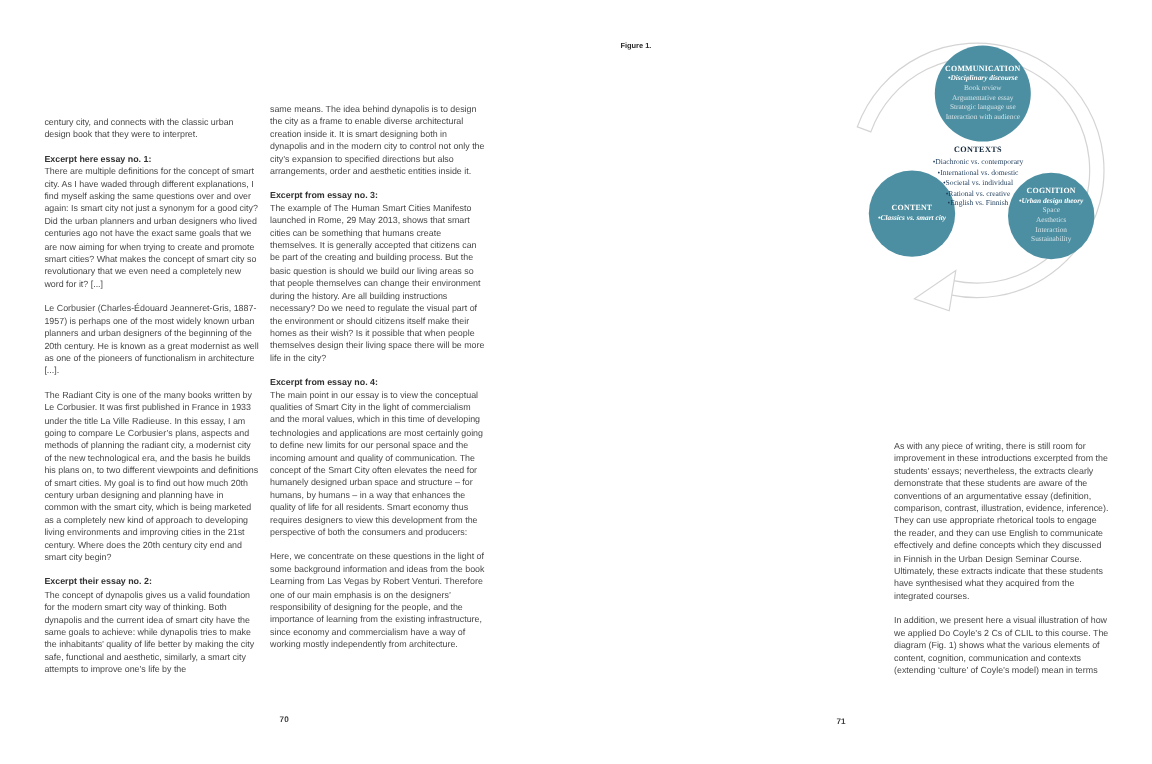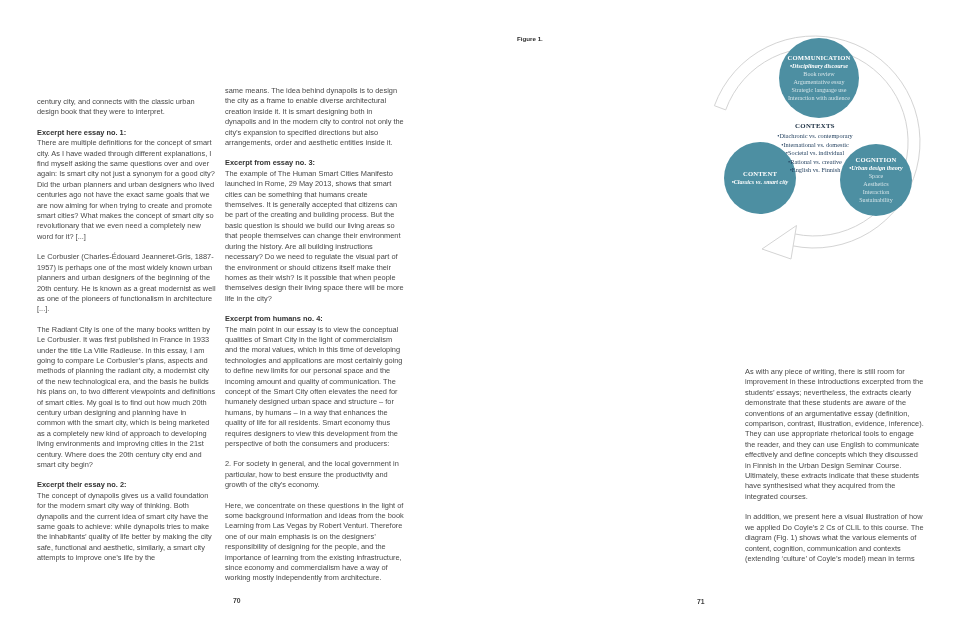--- a/index.html
+++ b/index.html
@@ -45,23 +45,22 @@
     <div class="para">There are multiple definitions for the concept of smart city. As I have waded through different explanations, I find myself asking the same questions over and over again: Is smart city not just a synonym for a good city? Did the urban planners and urban designers who lived centuries ago not have the exact same goals that we are now aiming for when trying to create and promote smart cities? What makes the concept of smart city so revolutionary that we even need a completely new word for it? [...]</div>
     <div class="para">Le Corbusier (Charles-Édouard Jeanneret-Gris, 1887-1957) is perhaps one of the most widely known urban planners and urban designers of the beginning of the 20th century. He is known as a great modernist as well as one of the pioneers of functionalism in architecture [...].</div>
     <div class="para">The Radiant City is one of the many books written by Le Corbusier. It was first published in France in 1933 under the title La Ville Radieuse. In this essay, I am going to compare Le Corbusier’s plans, aspects and methods of planning the radiant city, a modernist city of the new technological era, and the basis he builds his plans on, to two different viewpoints and definitions of smart cities. My goal is to find out how much 20th century urban designing and planning have in common with the smart city, which is being marketed as a completely new kind of approach to developing living environments and improving cities in the 21st century. Where does the 20th century city end and smart city begin?</div>
     <div class="excerpt-h">Excerpt their essay no. 2:</div>
     <div class="para">The concept of dynapolis gives us a valid foundation for the modern smart city way of thinking. Both dynapolis and the current idea of smart city have the same goals to achieve: while dynapolis tries to make the inhabitants’ quality of life better by making the city safe, functional and aesthetic, similarly, a smart city attempts to improve one’s life by the</div>
   </div>
   <div class="col" style="left:225px;top:86px;">
     <div class="para">same means. The idea behind dynapolis is to design the city as a frame to enable diverse architectural creation inside it. It is smart designing both in dynapolis and in the modern city to control not only the city’s expansion to specified directions but also arrangements, order and aesthetic entities inside it.</div>
     <div class="excerpt-h">Excerpt from essay no. 3:</div>
     <div class="para">The example of The Human Smart Cities Manifesto launched in Rome, 29 May 2013, shows that smart cities can be something that humans create themselves. It is generally accepted that citizens can be part of the creating and building process. But the basic question is should we build our living areas so that people themselves can change their environment during the history. Are all building instructions necessary? Do we need to regulate the visual part of the environment or should citizens itself make their homes as their wish? Is it possible that when people themselves design their living space there will be more life in the city?</div>
-    <div class="excerpt-h">Excerpt from humans no. 4:</div>
+    <div class="excerpt-h">Excerpt from essay no. 4:</div>
     <div class="para">The main point in our essay is to view the conceptual qualities of Smart City in the light of commercialism and the moral values, which in this time of developing technologies and applications are most certainly going to define new limits for our personal space and the incoming amount and quality of communication. The concept of the Smart City often elevates the need for humanely designed urban space and structure – for humans, by humans – in a way that enhances the quality of life for all residents. Smart economy thus requires designers to view this development from the perspective of both the consumers and producers:</div>
-    <div class="para">2. For society in general, and the local government in particular, how to best ensure the productivity and growth of the city’s economy.</div>
     <div class="para">Here, we concentrate on these questions in the light of some background information and ideas from the book Learning from Las Vegas by Robert Venturi. Therefore one of our main emphasis is on the designers’ responsibility of designing for the people, and the importance of learning from the existing infrastructure, since economy and commercialism have a way of working mostly independently from architecture.</div>
   </div>
   <div class="page-num" style="left:233px;top:597px;">70</div>
 </div>
 
 <div>
   <div class="figure-caption">Figure 1.</div>
 
   <div class="diagram">
     <svg width="240" height="240" viewBox="0 0 240 240" aria-hidden="true">

